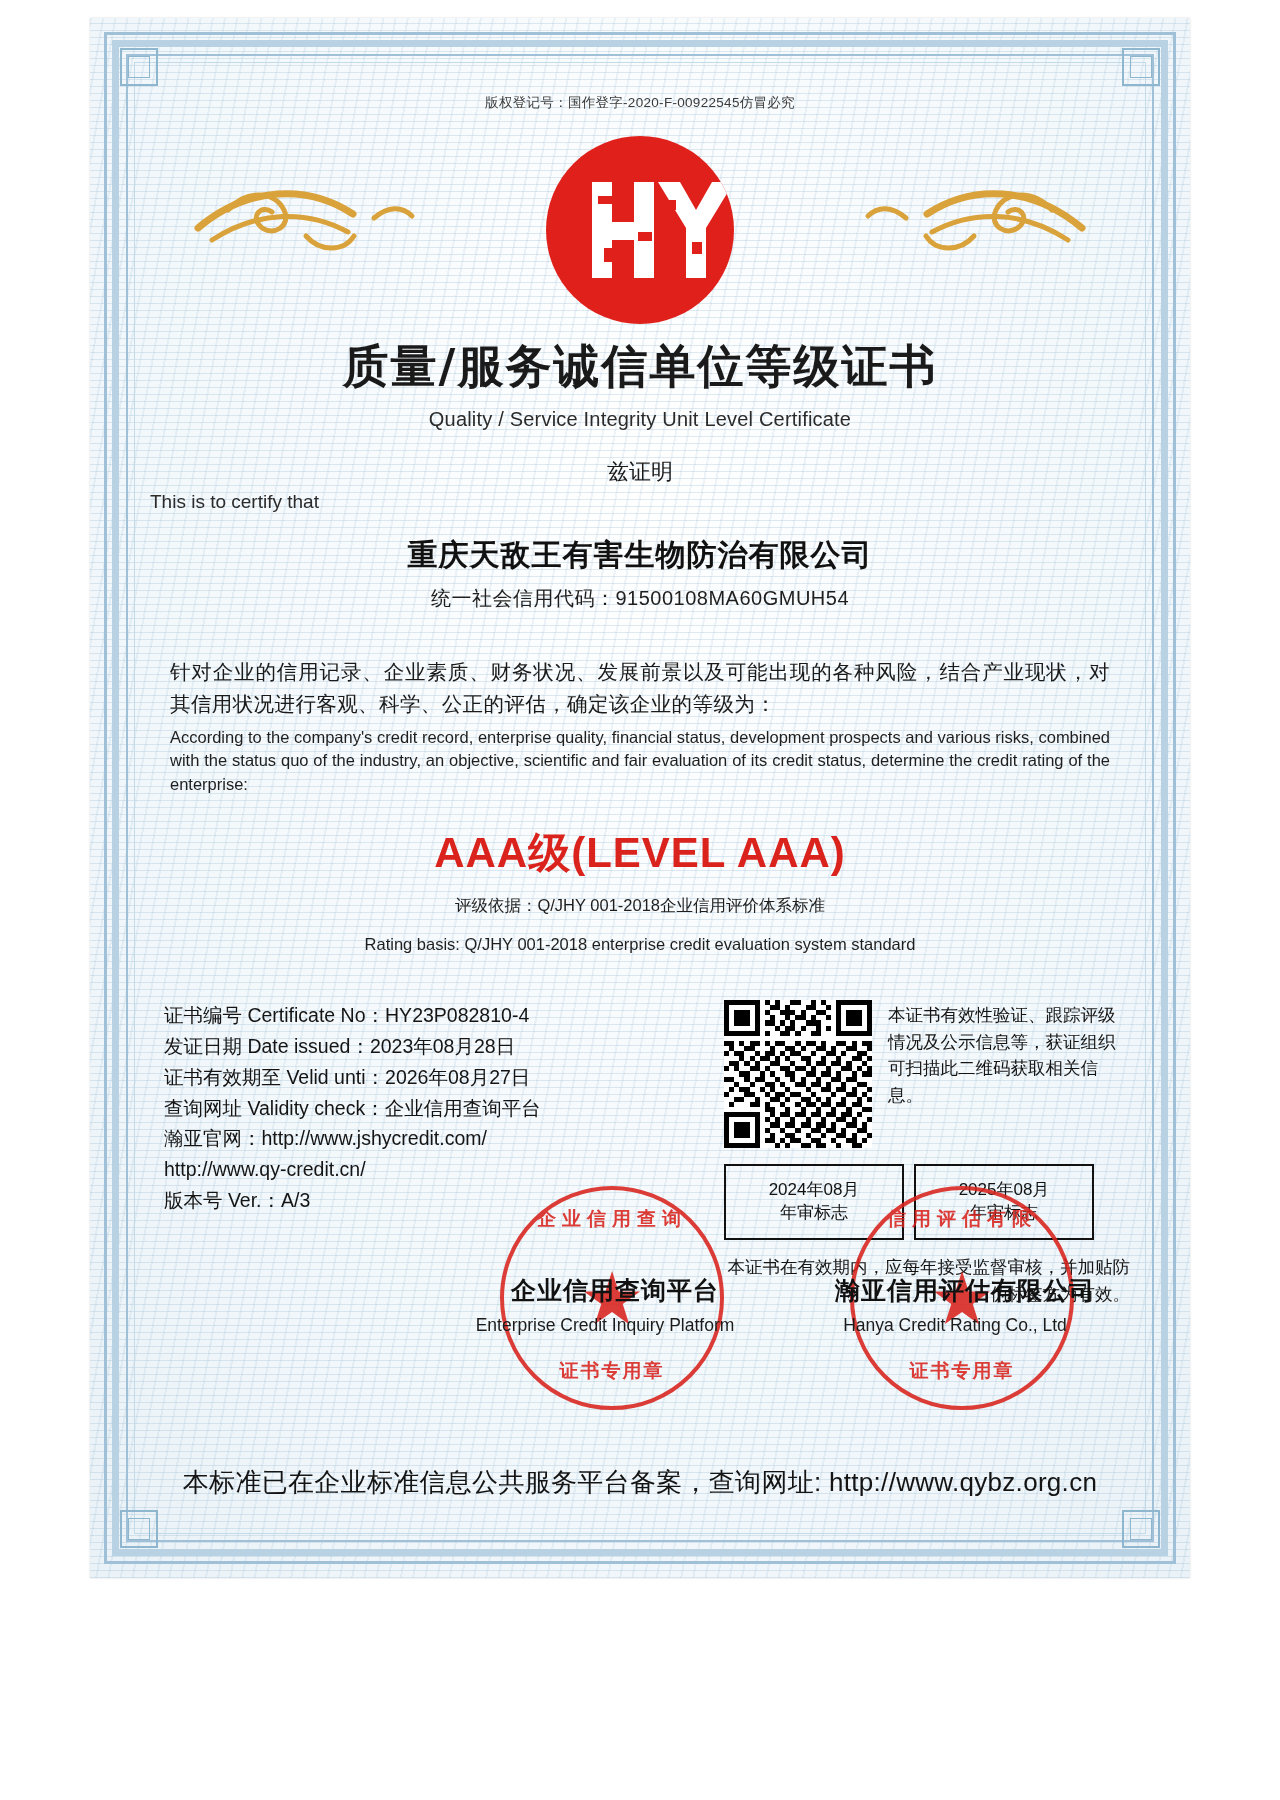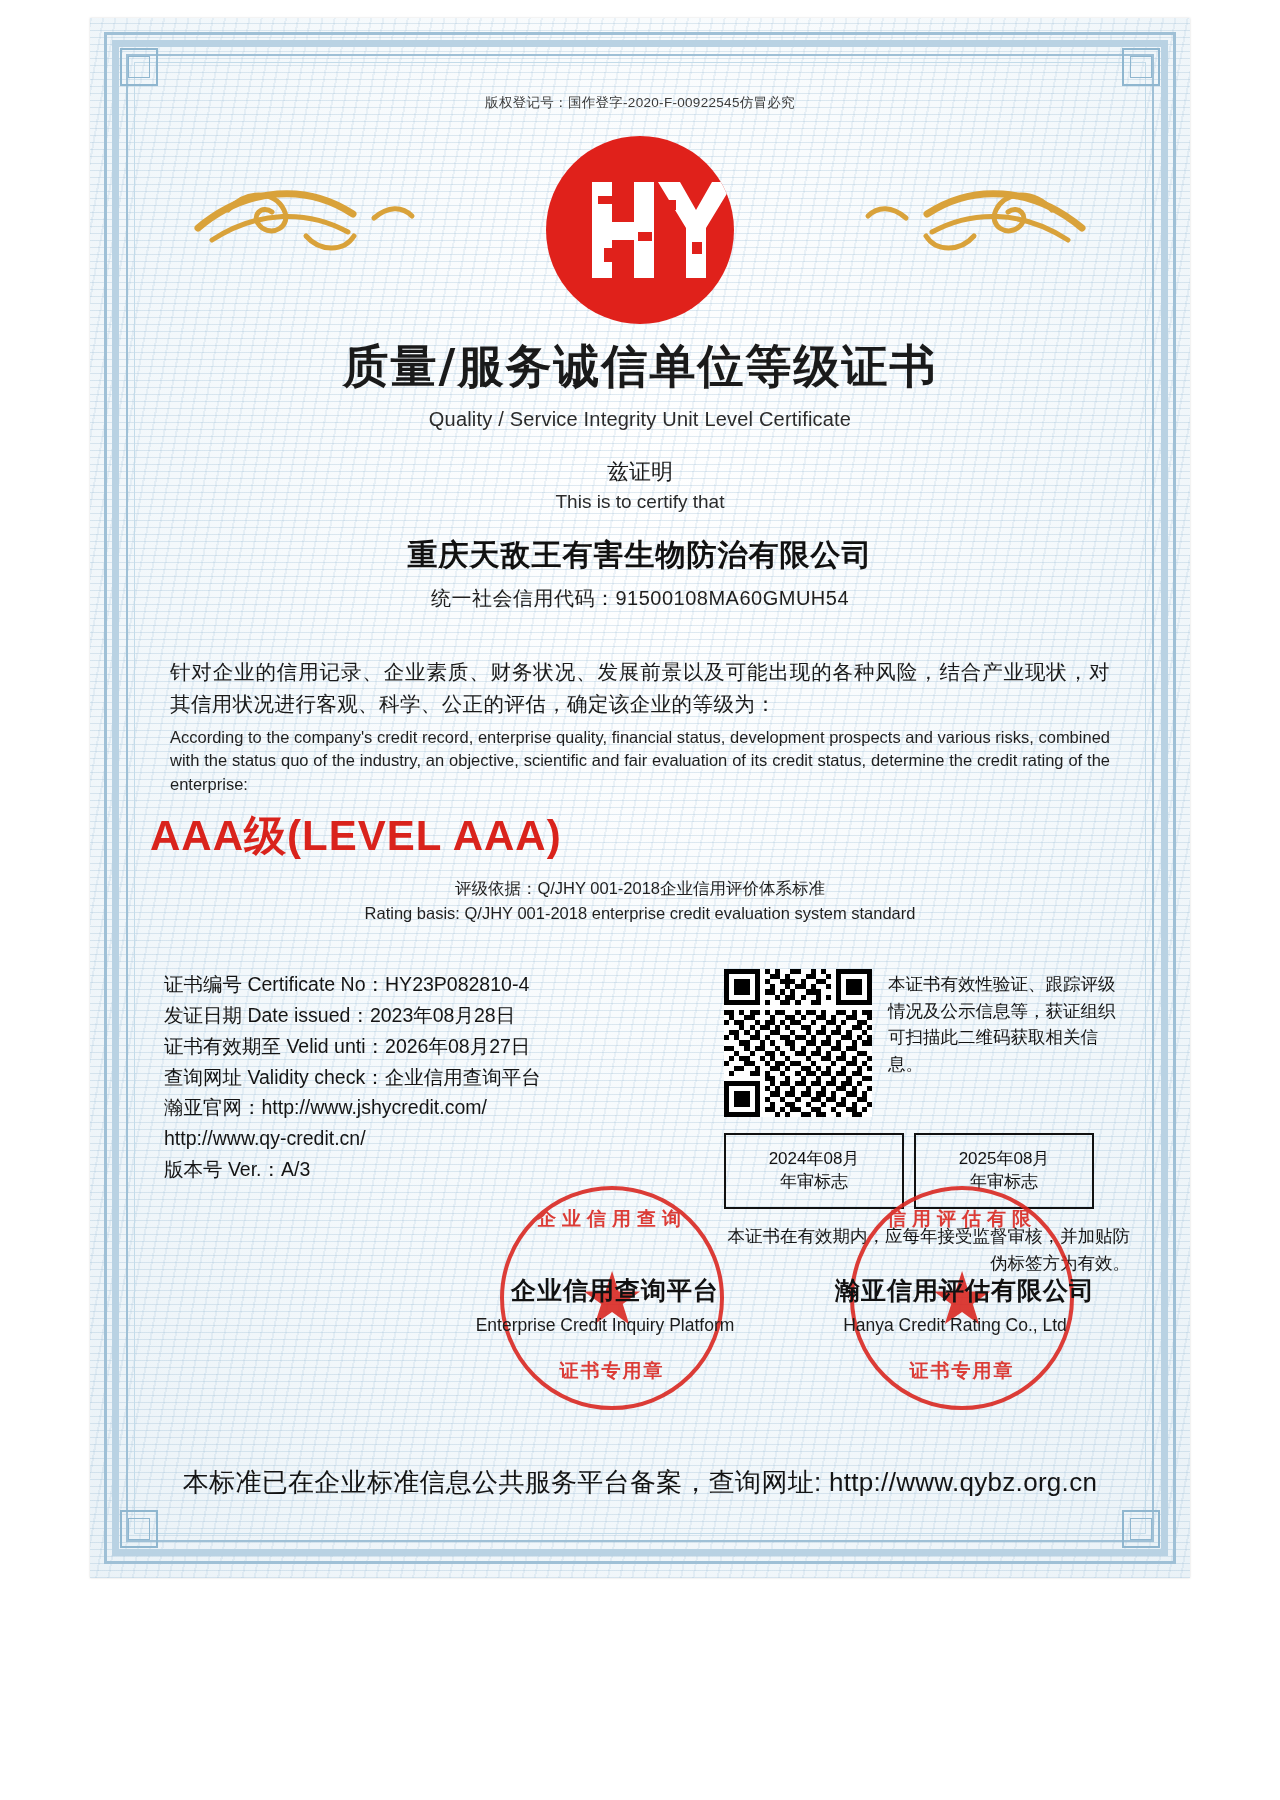--- a/index.html
+++ b/index.html
@@ -143,21 +143,21 @@
     margin-top: 10px;
     letter-spacing: .2px;
   }
   .certify-cn {
     text-align: center;
     font-size: 22px;
     color: #1a1a1a;
     margin-top: 26px;
   }
   .certify-en {
-    text-align: center;
+    text-align: left;
     font-size: 19px;
     color: #2b2b2b;
     margin-top: 4px;
   }
   .company-cn {
     text-align: center;
     font-size: 30px;
     font-weight: bold;
     color: #111;
     margin-top: 22px;
@@ -185,34 +185,34 @@
   }
   .para-en {
     font-size: 16.5px;
     line-height: 1.45;
     color: #1e1e1e;
     margin-top: 6px;
     text-align: justify;
   }
 
   .level {
-    text-align: left;
+    text-align: center;
     font-size: 42px;
     font-weight: bold;
     color: #d9231c;
-    margin-top: 11px;
+    margin-top: 28px;
     letter-spacing: 1px;
   }
   .basis-cn,
   .basis-en {
     text-align: center;
     color: #1e1e1e;
   }
   .basis-cn { font-size: 16.5px; margin-top: 14px; }
-  .basis-en { font-size: 16.5px; margin-top: 4px; }
+  .basis-en { font-size: 16.5px; margin-top: 18px; }
 
   
   .details-row {
     display: flex;
     margin-top: 46px;
     gap: 20px;
   }
   .details-left {
     width: 540px;
     padding-left: 14px;

